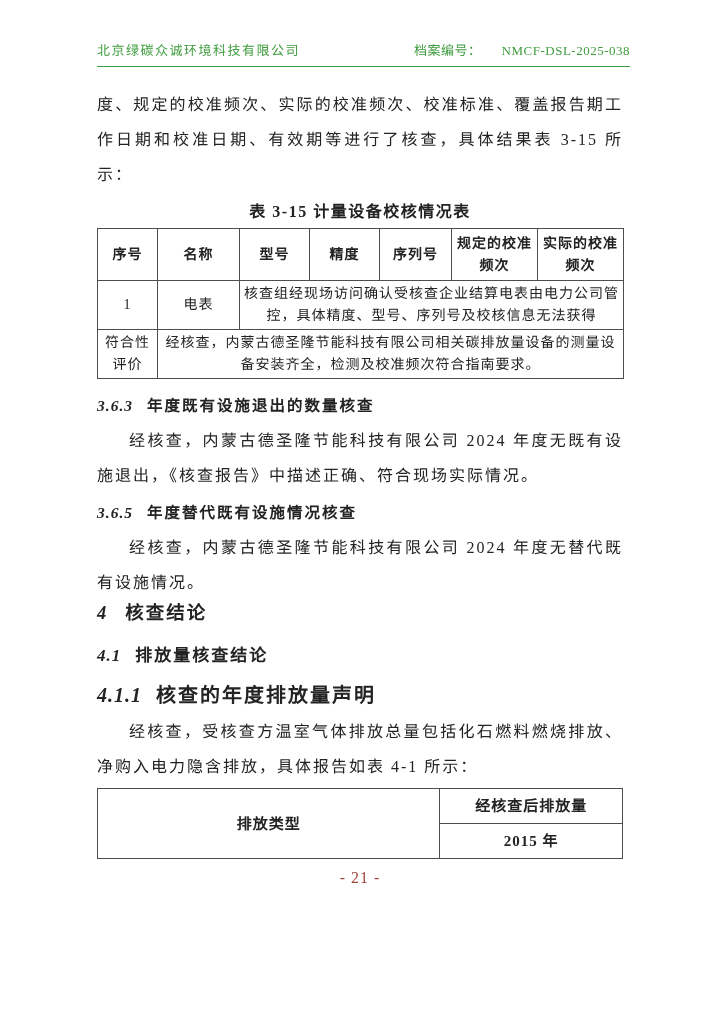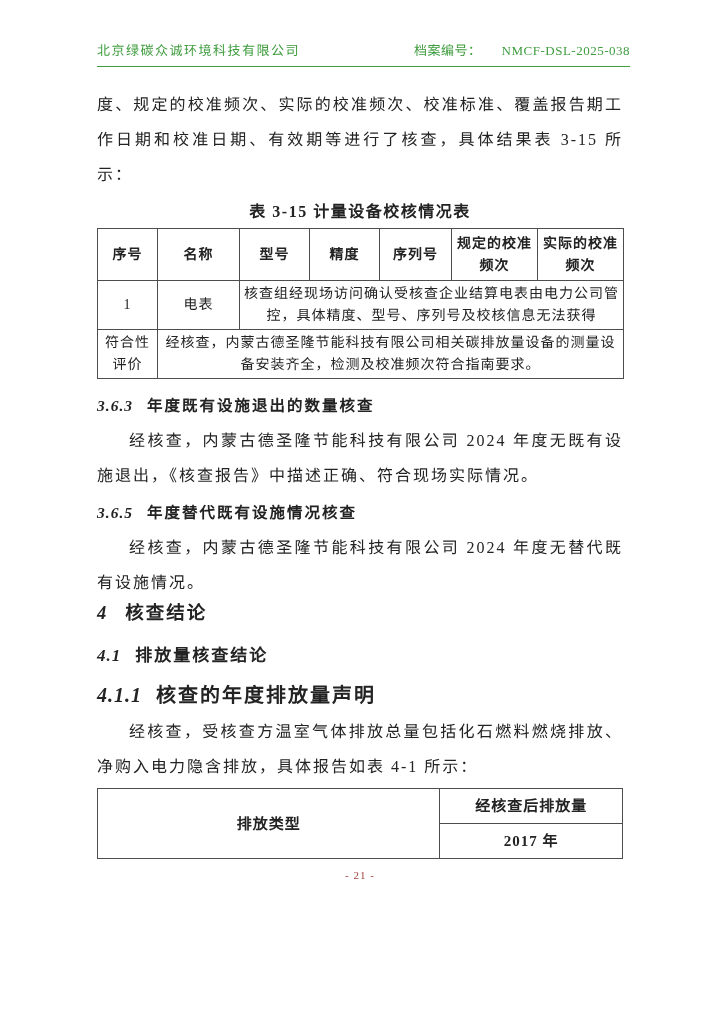--- a/index.html
+++ b/index.html
@@ -63,21 +63,21 @@
   .ch4{font-size:18.5px;line-height:26px;margin-top:0;}
   .ch4 .num{margin-right:18px;}
   .h41{font-size:17px;line-height:24px;margin-top:18px;}
   .h411{font-size:20px;line-height:22px;margin-top:16px;}
   .p411{margin-top:8px;}
   .t41-caption{margin-top:10px;}
   .t41 td{height:35px;font-weight:bold;font-size:15px;}
   
   .footer{
     text-align:center;margin-top:10px;
-    font-size:11px;letter-spacing:1px;
+    font-size:16px;letter-spacing:1px;
     color:var(--page_number_red);
   }
 </style>
 </head>
 <body>
 
 <div class="page">
 
   <div class="hdr">
     <span>北京绿碳众诚环境科技有限公司</span>
@@ -152,21 +152,21 @@
       <colgroup>
         <col style="width:65.2%">
           <col style="width:34.8%">
       </colgroup>
       <tbody>
         <tr>
           <td rowspan="2">排放类型</td>
           <td>经核查后排放量</td>
         </tr>
         <tr>
-          <td>2017 年</td>
+          <td>2015 年</td>
         </tr>
       </tbody>
     </table>
 
     <div class="footer">- 21 -</div>
 
   </div>
 </div>
 
 </body></html>

